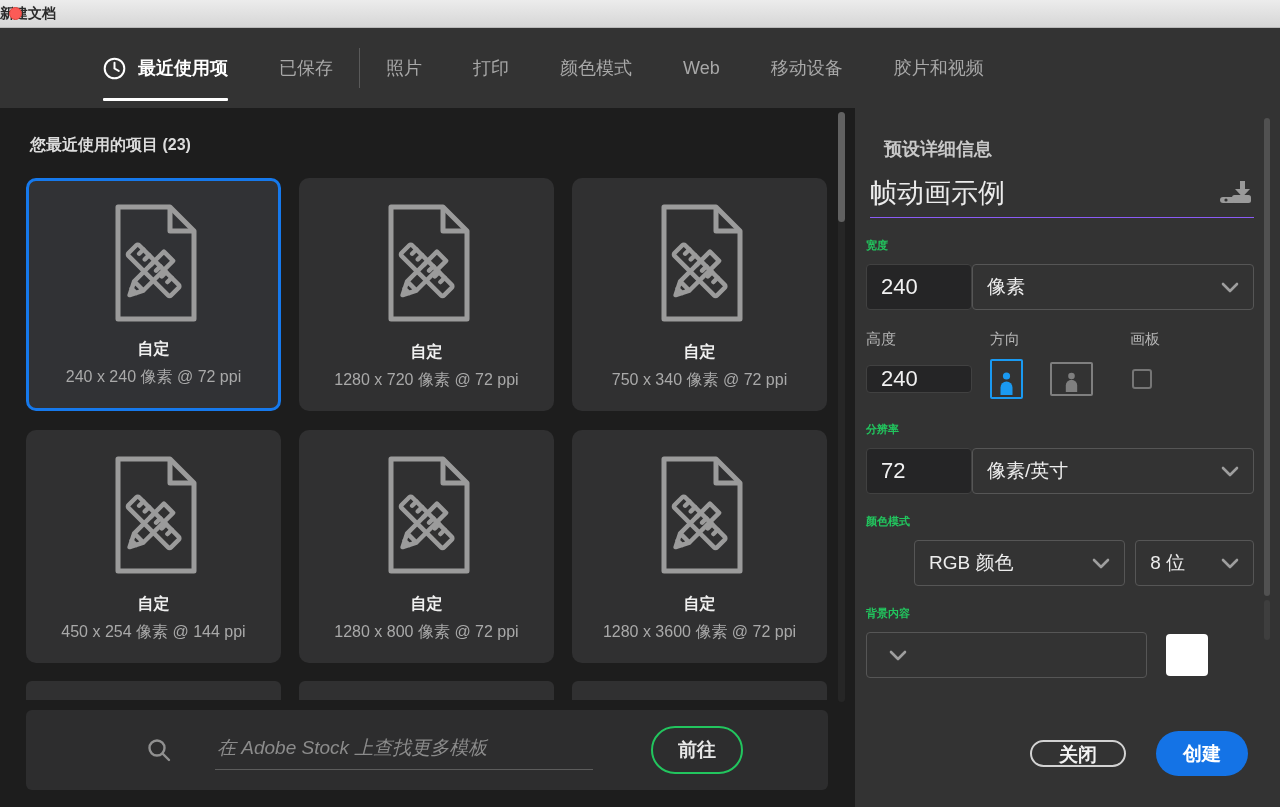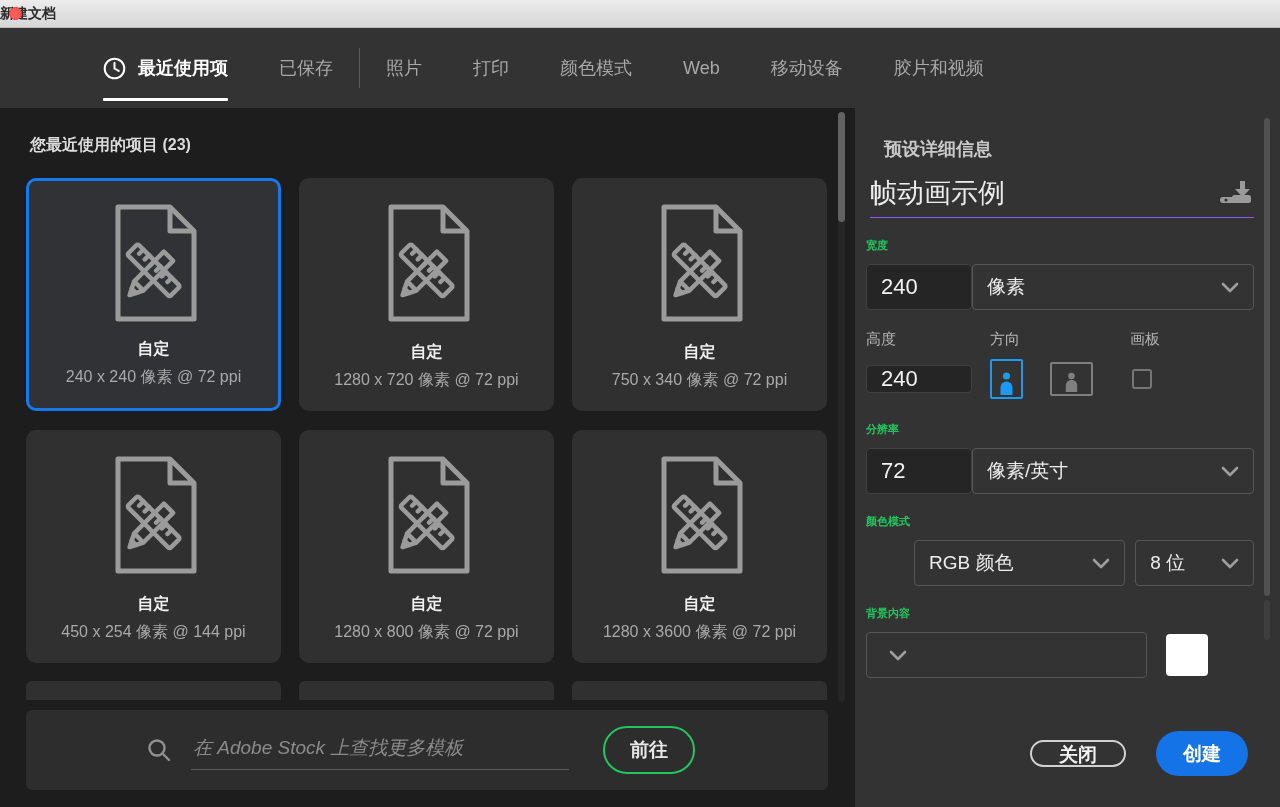--- a/index.html
+++ b/index.html
@@ -72,21 +72,21 @@
   .card-title { font-size:16px; font-weight:bold; color:#f0f0f0; margin-bottom:7px; }
   .card-sub { font-size:16px; color:#a9a9a9; }
   .card-stub { background:#303031; border-radius:6px; height:233px; }
   .stub-row { position:absolute; top:573px; left:26px; width:801px; height:19px;
     display:grid; grid-template-columns:255px 255px 255px; column-gap:18px; overflow:hidden; }
 
   
   .stock-strip {
     position:absolute; top:602px; left:26px; width:802px; height:80px;
     background:#2d2d2e; border-radius:6px;
-    display:flex; align-items:center; padding-left:120px;
+    display:flex; align-items:center; padding-left:120px;gap:24px;
   }
   .search-icon { margin-right:18px; display:flex; }
   .stock-input {
     width:378px; background:transparent; border:none; outline:none;
     border-bottom:1px solid #5c5c5c; padding:6px 2px 10px 2px;
     font-style:italic; font-size:19px; color:#d0d0d0;
     font-family:"Liberation Sans","DejaVu Sans",sans-serif;
   }
   .stock-input::placeholder { color:#8b8b8b; }
   .go-btn {

